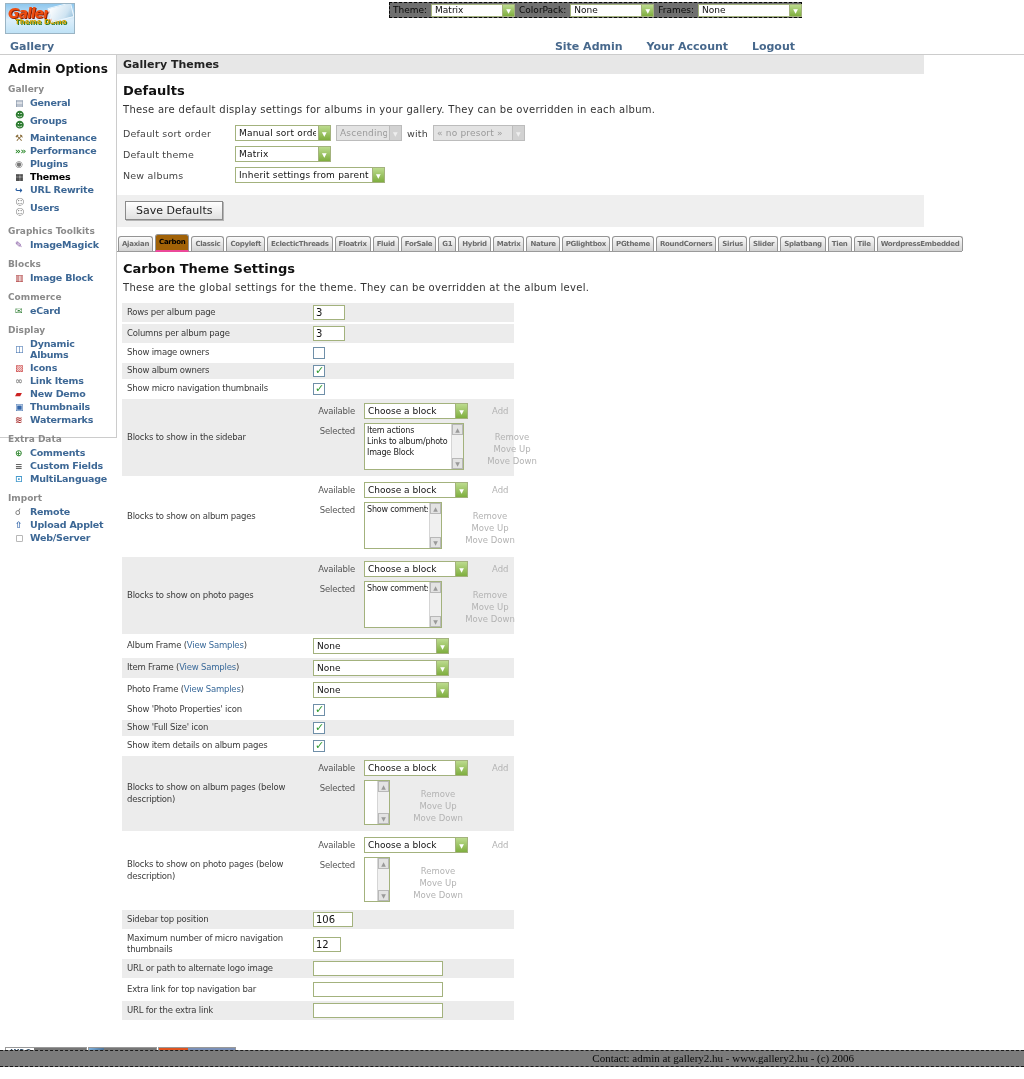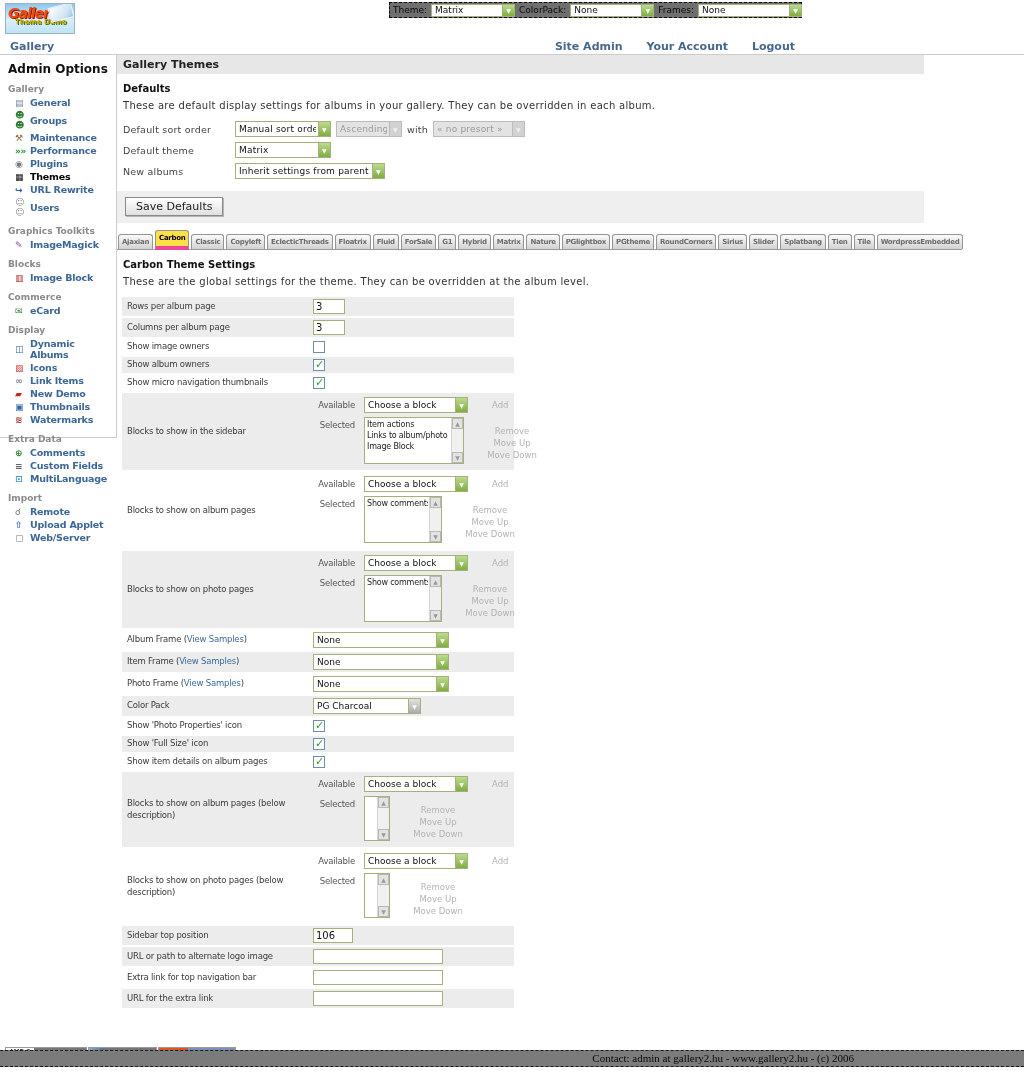--- a/index.html
+++ b/index.html
@@ -60,37 +60,37 @@
   .s-item { display:flex; align-items:center; padding:1px 0 1px 7px; cursor:pointer;
             color:#3c6795; font-weight:bold; font-size:9.5px; letter-spacing:-0.2px; }
   .s-item .mi { width:15px; flex:none; font-size:9px; text-align:left; }
   .s-item.current { color:#000; }
 
   
   .main { position:absolute; left:117px; top:55px; width:907px; }
   .bar-title { width:807px; background:#e7e7e7; font-weight:bold; font-size:11px; color:#222;
                padding:3px 6px; }
   .section { padding-left:6px; }
-  .h2 { font-weight:bold; font-size:10px; color:#111; margin:9px 0 6px 0; }
+  .h2 { font-weight:bold; font-size:13px; color:#111; margin:9px 0 6px 0; }
   .desc { font-size:10px; color:#333; letter-spacing:0.3px; margin-bottom:10px; }
   .d-row { display:flex; align-items:center; margin-bottom:5px; font-size:9.5px; color:#444;
            letter-spacing:0.2px; }
   .d-label { width:112px; flex:none; }
   .d-with { margin:0 5px; }
   .d-gap { margin-right:5px; }
   .save-bar { width:807px; background:#efefef; padding:6px 0 7px 8px; margin-top:12px; }
   .save-bar .btn { margin-right:8px; }
 
   .tabs { width:845px; margin-top:7px; border-bottom:1px solid #9a9a9a; display:flex;
           align-items:flex-end; white-space:nowrap; padding-left:1px; }
   .tab { flex:none; font-size:7px; font-weight:bold; letter-spacing:-0.3px; color:#6b6b6b;
          background:linear-gradient(180deg,#fbfbfb,#d2d2d2); border:1px solid #949494;
          border-bottom:none; border-radius:3px 3px 0 0; padding:3px 3px; margin-right:2px;
          cursor:pointer; }
-  .tab.active { background:#fde047; color:#000; border-bottom:4px solid #ec4899; margin-bottom:-1px;
+  .tab.active { background:#a16207; color:#000; border-bottom:2px solid #ec4899; margin-bottom:-1px;
                 padding-bottom:4px;text-align:right; }
 
   .rows { margin-left:5px; width:392px; margin-top:6px; }
   .row { display:flex; align-items:center; margin-bottom:2px; padding:2px 0 2px 5px; }
   .row.g { background:#ececec; }
   .row.w { background:#fff; }
   .row-label { width:186px; flex:none; font-size:8.5px; letter-spacing:-0.2px; color:#3a3a3a;
                line-height:1.3; padding-right:9px; }
   .row-ctl { flex:1; }
   .vs-link { color:#3a6a9a; cursor:pointer; }
@@ -467,27 +467,20 @@
             <span class="sel-arrow">▼</span>
           </span></div>
       </div>
       <div class="row w">
         <div class="row-label"><span>Photo Frame (</span><span class="vs-link">View Samples</span><span>)</span></div>
         <div class="row-ctl"><span class="sel" style="width: 136px;">
             <span class="sel-text">None</span>
             <span class="sel-arrow">▼</span>
           </span></div>
       </div>
-      <div class="row g">
-        <div class="row-label">Color Pack</div>
-        <div class="row-ctl"><span class="sel gray" style="width: 108px;">
-            <span class="sel-text">PG Charcoal</span>
-            <span class="sel-arrow">▼</span>
-          </span></div>
-      </div>
       <div class="row w">
         <div class="row-label">Show 'Photo Properties' icon</div>
         <div class="row-ctl">
           <div class="cb on"></div>
         </div>
       </div>
       <div class="row g">
         <div class="row-label">Show 'Full Size' icon</div>
         <div class="row-ctl">
           <div class="cb on"></div>
@@ -551,20 +544,24 @@
               <div>Remove</div>
               <div>Move Up</div>
               <div>Move Down</div>
             </div>
           </div>
         </div>
       </div>
       <div class="row g">
         <div class="row-label">Sidebar top position</div>
         <div class="row-ctl"><input class="txt" value="106" style="width: 40px;"></div>
+      </div>
+      <div class="row w">
+        <div class="row-label">Maximum number of micro navigation thumbnails</div>
+        <div class="row-ctl"><input class="txt" value="12" style="width: 28px;"></div>
       </div>
       <div class="row g">
         <div class="row-label">URL or path to alternate logo image</div>
         <div class="row-ctl"><input class="txt" style="width: 130px;"></div>
       </div>
       <div class="row w">
         <div class="row-label">Extra link for top navigation bar</div>
         <div class="row-ctl"><input class="txt" style="width: 130px;"></div>
       </div>
       <div class="row g">

